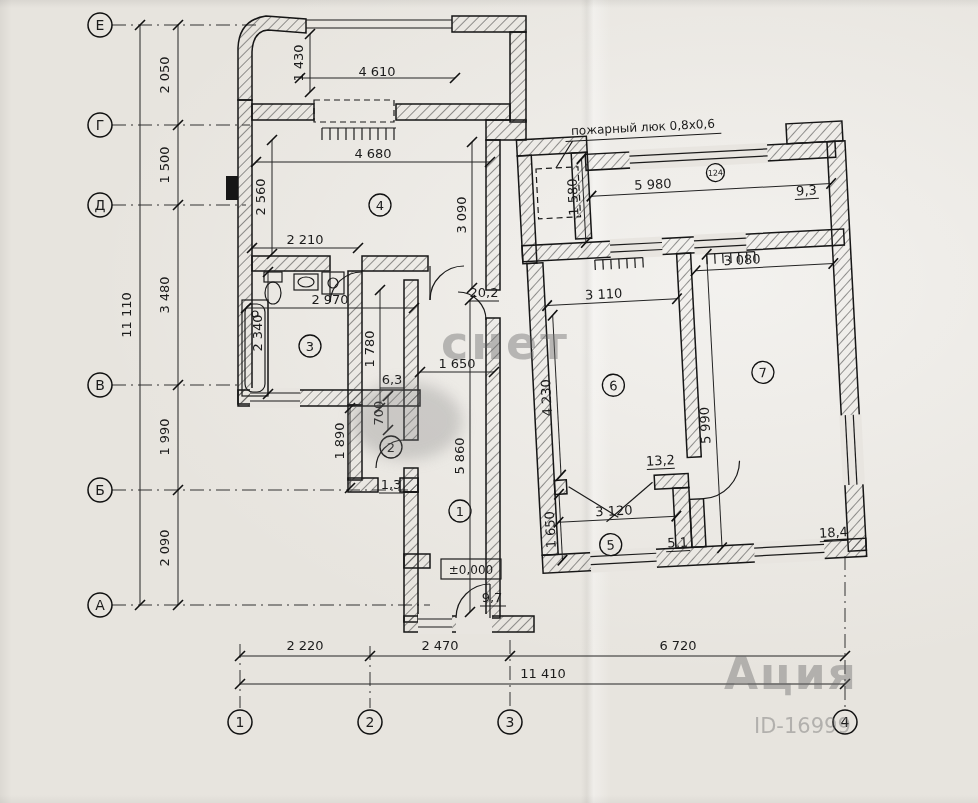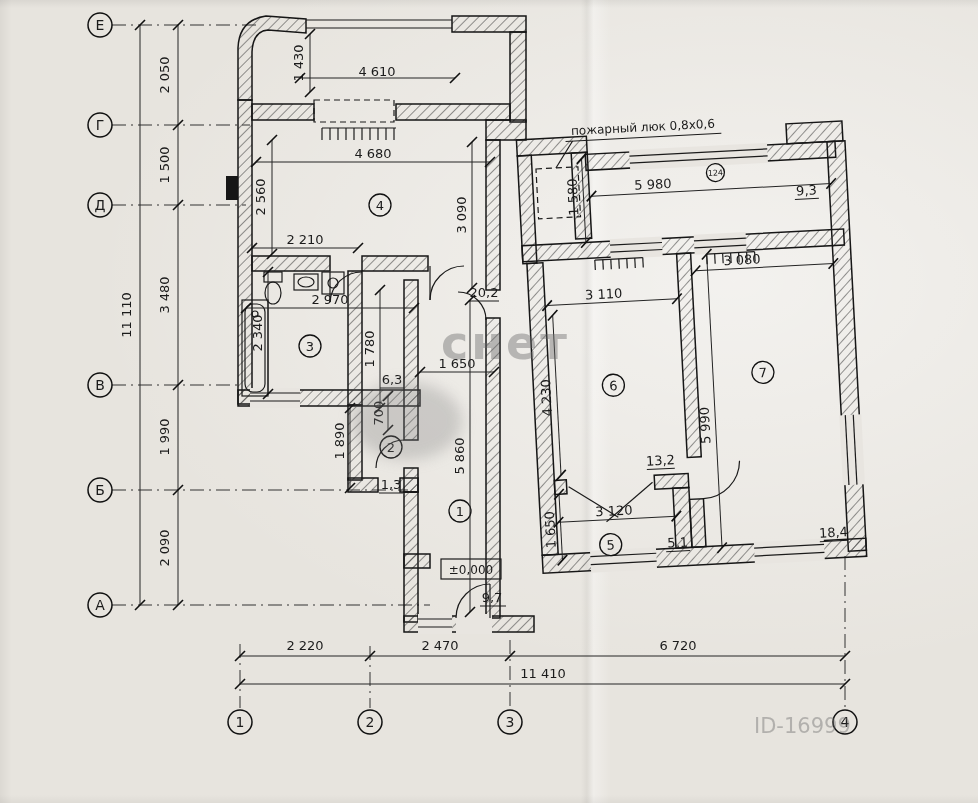--- a/index.html
+++ b/index.html
@@ -374,14 +374,15 @@
           <line x1="736" y1="262" x2="736" y2="272" class="thin"></line>
           <line x1="744" y1="262" x2="744" y2="272" class="thin"></line>
           <line x1="752" y1="262" x2="752" y2="272" class="thin"></line>
           <line x1="760" y1="262" x2="760" y2="272" class="thin"></line>
         </g>
   </g>
 </svg>
 
 <div class="wm" id="wm-center" style="left:441px;top:316px;font-size:46px;letter-spacing:3px">снет</div>
 <div class="wm" style="left:352px;top:382px;width:110px;height:78px;border-radius:50%;background:rgba(125,125,125,.30);filter:blur(7px)"></div>
+<div class="wm" id="wm-corner" style="left:724px;top:648px;font-size:44px;letter-spacing:2px">Ация</div>
 <div class="wm" id="wm-id" style="left:754px;top:714px;font-size:21px;font-weight:400">ID-16999</div>
 </div>
 
 </body></html>

